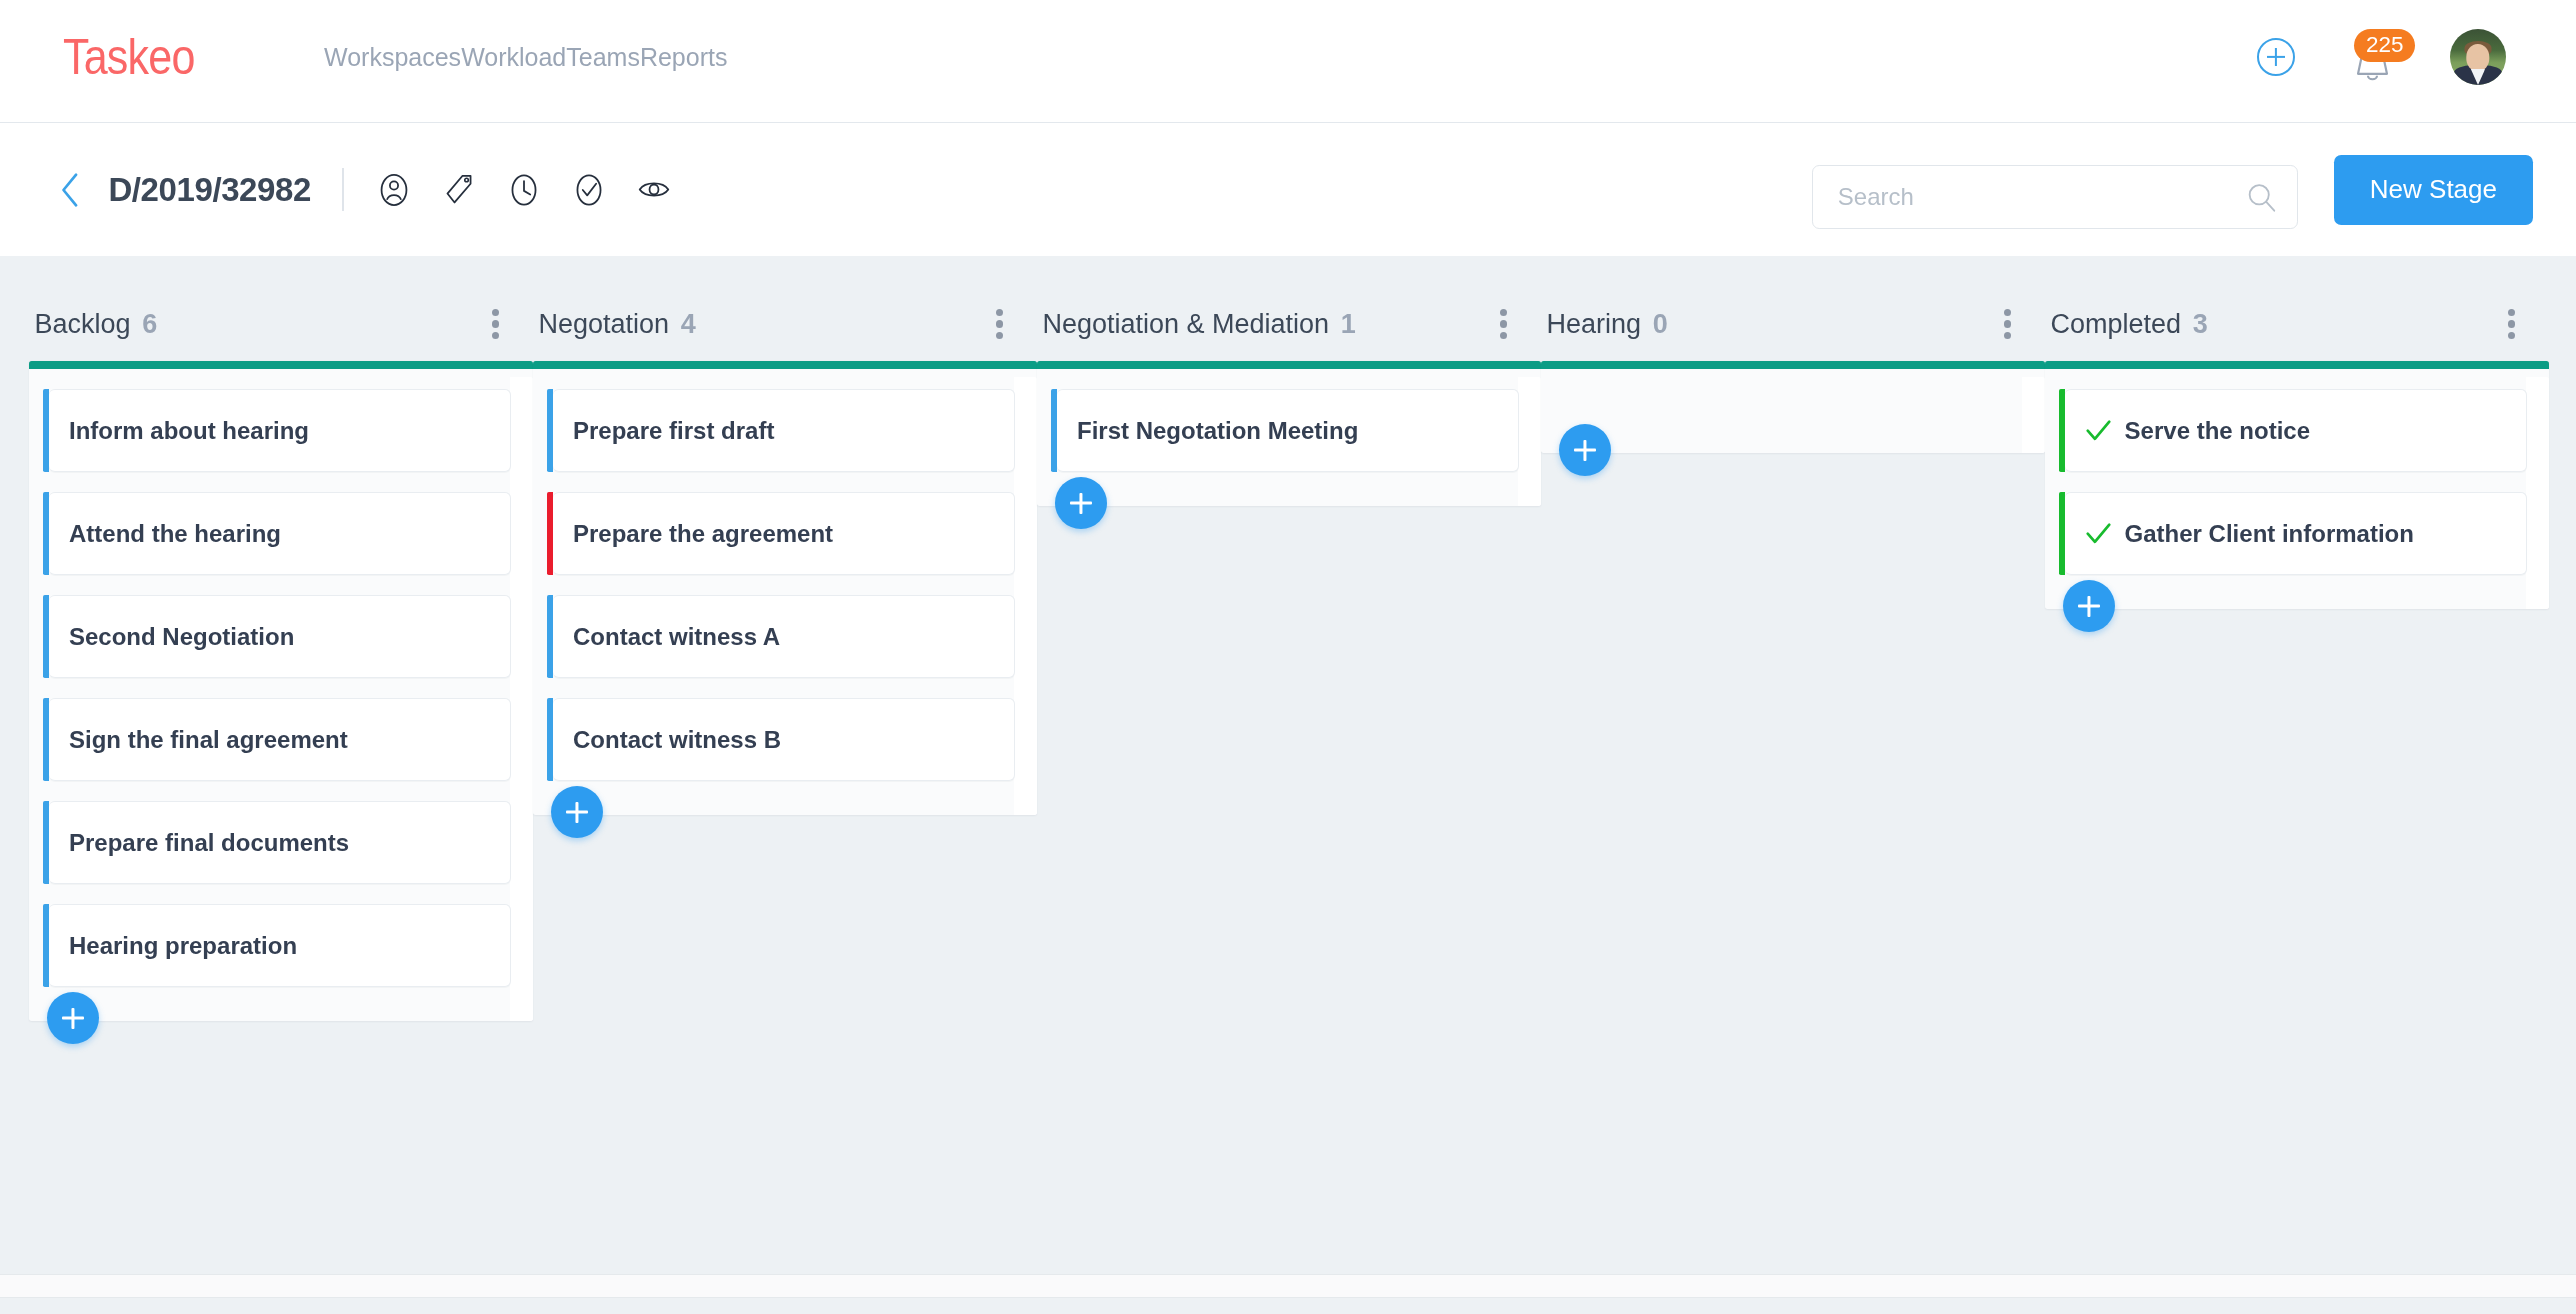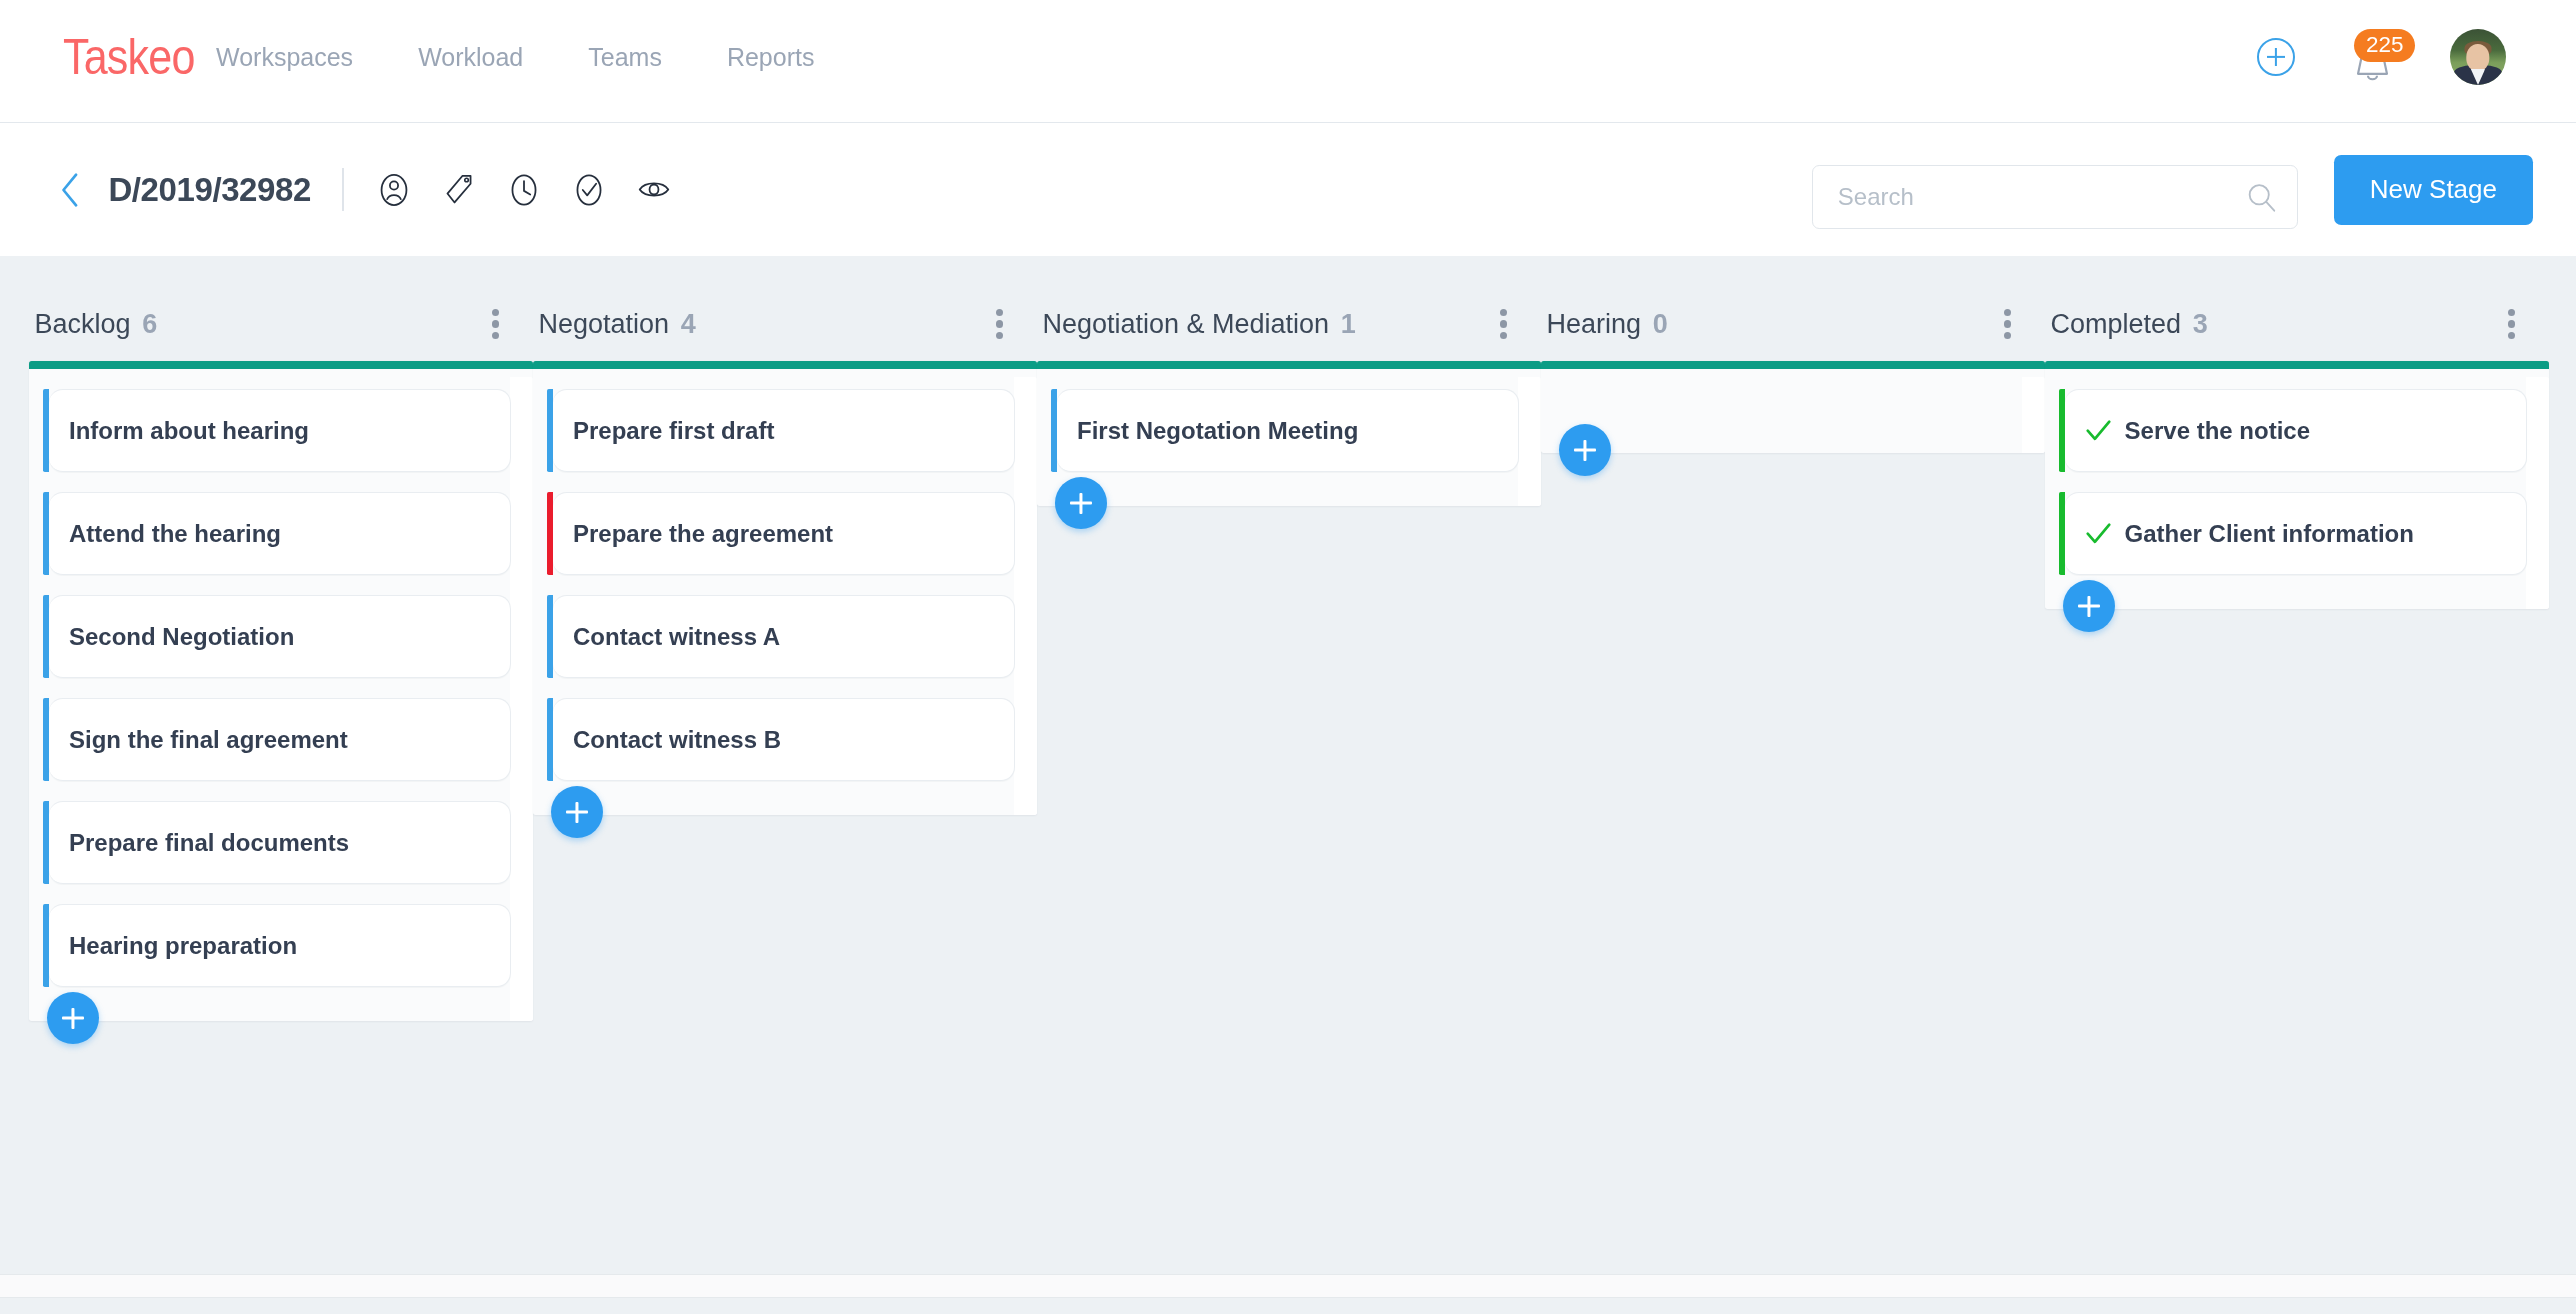--- a/index.html
+++ b/index.html
@@ -27,21 +27,21 @@
     letter-spacing: -0.9px;
     font-weight: 400;
     font-family: "Liberation Sans Narrow", "Liberation Sans", sans-serif;
     transform: scaleX(0.86);
     transform-origin: left center;
     white-space: nowrap;
   }
   .nav-links {
     display: flex;
     align-items: center;
-    gap: 65px;
+    margin-left: 108px;
     text-align: center;
   }
   .nav-link {
     font-size: 25px;
     color: #9aa5b5;
     cursor: pointer;
     white-space: nowrap;
     font-weight: 400;
   }
   .topbar-right {
@@ -256,21 +256,21 @@
     bottom: 0;
     width: 23.4px;
     background: #ffffff;
     border-radius: 0 2.7px 2.7px 0;
   }
   .cards { position: relative; z-index: 1; }
 
   .card {
     background: #ffffff;
     border: 1.3px solid #e9edf1;
-    border-radius: 14px;
+    border-radius: 6px;
     border-left: none;
     height: 83px;
     display: flex;
     align-items: center;
     padding-left: 20px;
     margin-bottom: 20px;
     position: relative;
     cursor: pointer;
     box-shadow: 0 0.9px 0.9px rgba(60,72,88,0.04);
   }

